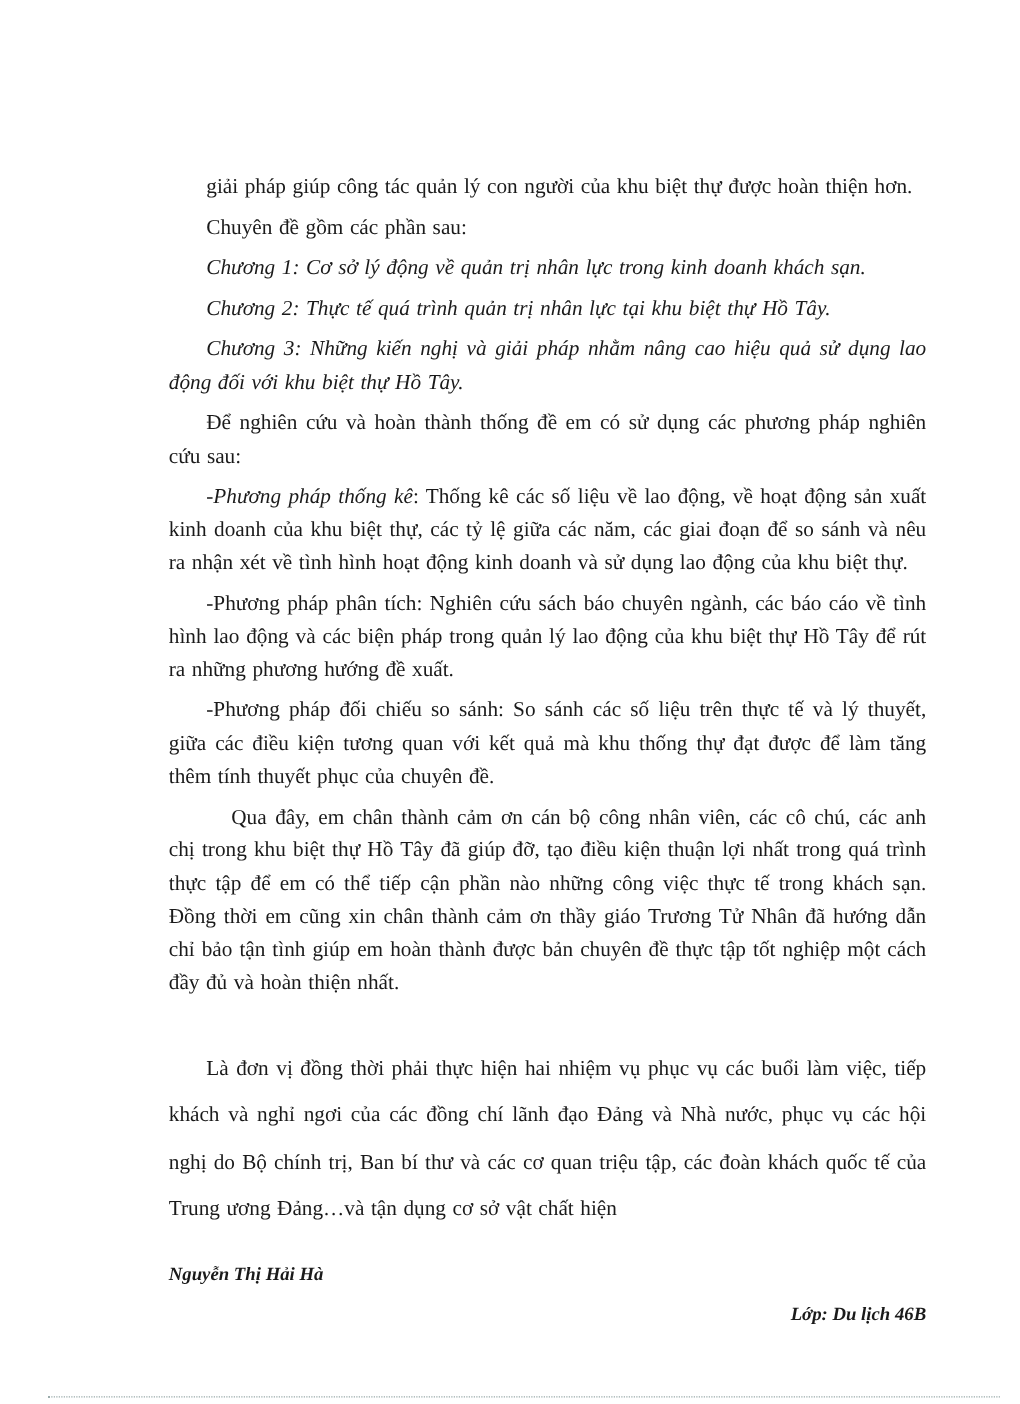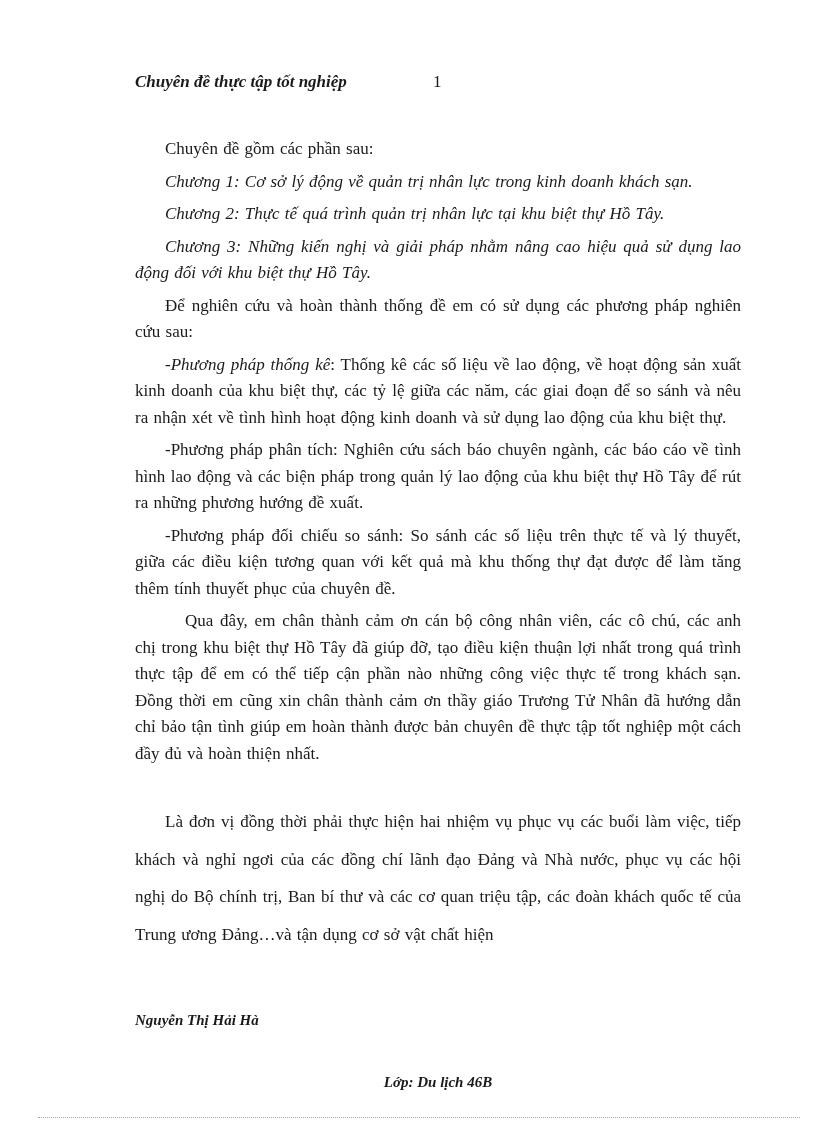--- a/index.html
+++ b/index.html
@@ -63,46 +63,42 @@
     left: 135px;
     font-size: 15px;
     font-weight: bold;
     font-style: italic;
   }
   .footer-class {
     position: absolute;
     top: 1044px;
     left: 135px;
     width: 606px;
-    text-align: center;
+    text-align: right;
     font-size: 15px;
     font-weight: bold;
     font-style: italic;
-    margin-top: 30px;
   }
   .bottom-divider {
     position: absolute;
     left: 38px;
     right: 16px;
     bottom: 5px;
     border-bottom: 1px dotted #9aabab;
     height: 0;
   }
 </style>
 </head>
 <body>
 
 <div class="page">
 
-  <div class="header">
-    <span class="header-title">Chuyên đề thực tập tốt nghiệp</span>
-    <span class="page-number">1</span>
-  </div>
 
   <div class="body">
+    <p class="para">giải pháp giúp công tác quản lý con người của khu biệt thự được hoàn thiện hơn.</p>
     <p class="para">Chuyên đề gồm các phần sau:</p>
     <p class="para italic">Chương 1: Cơ sở lý động về quản trị nhân lực trong kinh doanh khách sạn.</p>
     <p class="para italic">Chương 2: Thực tế quá trình quản trị nhân lực tại khu biệt thự Hồ Tây.</p>
     <p class="para italic">Chương 3: Những kiến nghị và giải pháp nhằm nâng cao hiệu quả sử dụng lao động đối với khu biệt thự Hồ Tây.</p>
     <p class="para">Để nghiên cứu và hoàn thành thống đề em có sử dụng các phương pháp nghiên cứu sau:</p>
     <p class="para"><span class="ital-lead">-Phương pháp thống kê</span><span>: Thống kê các số liệu về lao động, về hoạt động sản xuất kinh doanh của khu biệt thự, các tỷ lệ giữa các năm, các giai đoạn để so sánh và nêu ra nhận xét về tình hình hoạt động kinh doanh và sử dụng lao động của khu biệt thự.</span></p>
     <p class="para">-Phương pháp phân tích: Nghiên cứu sách báo chuyên ngành, các báo cáo về tình hình lao động và các biện pháp trong quản lý lao động của khu biệt thự Hồ Tây để rút ra những phương hướng đề xuất.</p>
     <p class="para">-Phương pháp đối chiếu so sánh: So sánh các số liệu trên thực tế và lý thuyết, giữa các điều kiện tương quan với kết quả mà khu thống thự đạt được để làm tăng thêm tính thuyết phục của chuyên đề.</p>
     <p class="para indent-lg">Qua đây, em chân thành cảm ơn cán bộ công nhân viên, các cô chú, các anh chị trong khu biệt thự Hồ Tây đã giúp đỡ, tạo điều kiện thuận lợi nhất trong quá trình thực tập để em có thể tiếp cận phần nào những công việc thực tế trong khách sạn. Đồng thời em cũng xin chân thành cảm ơn thầy giáo Trương Tử Nhân đã hướng dẫn chỉ bảo tận tình giúp em hoàn thành được bản chuyên đề thực tập tốt nghiệp một cách đầy đủ và hoàn thiện nhất.</p>
     <p class="para wide">Là đơn vị đồng thời phải thực hiện hai nhiệm vụ phục vụ các buổi làm việc, tiếp khách và nghỉ ngơi của các đồng chí lãnh đạo Đảng và Nhà nước, phục vụ các hội nghị do Bộ chính trị, Ban bí thư và các cơ quan triệu tập, các đoàn khách quốc tế của Trung ương Đảng…và tận dụng cơ sở vật chất hiện</p>

